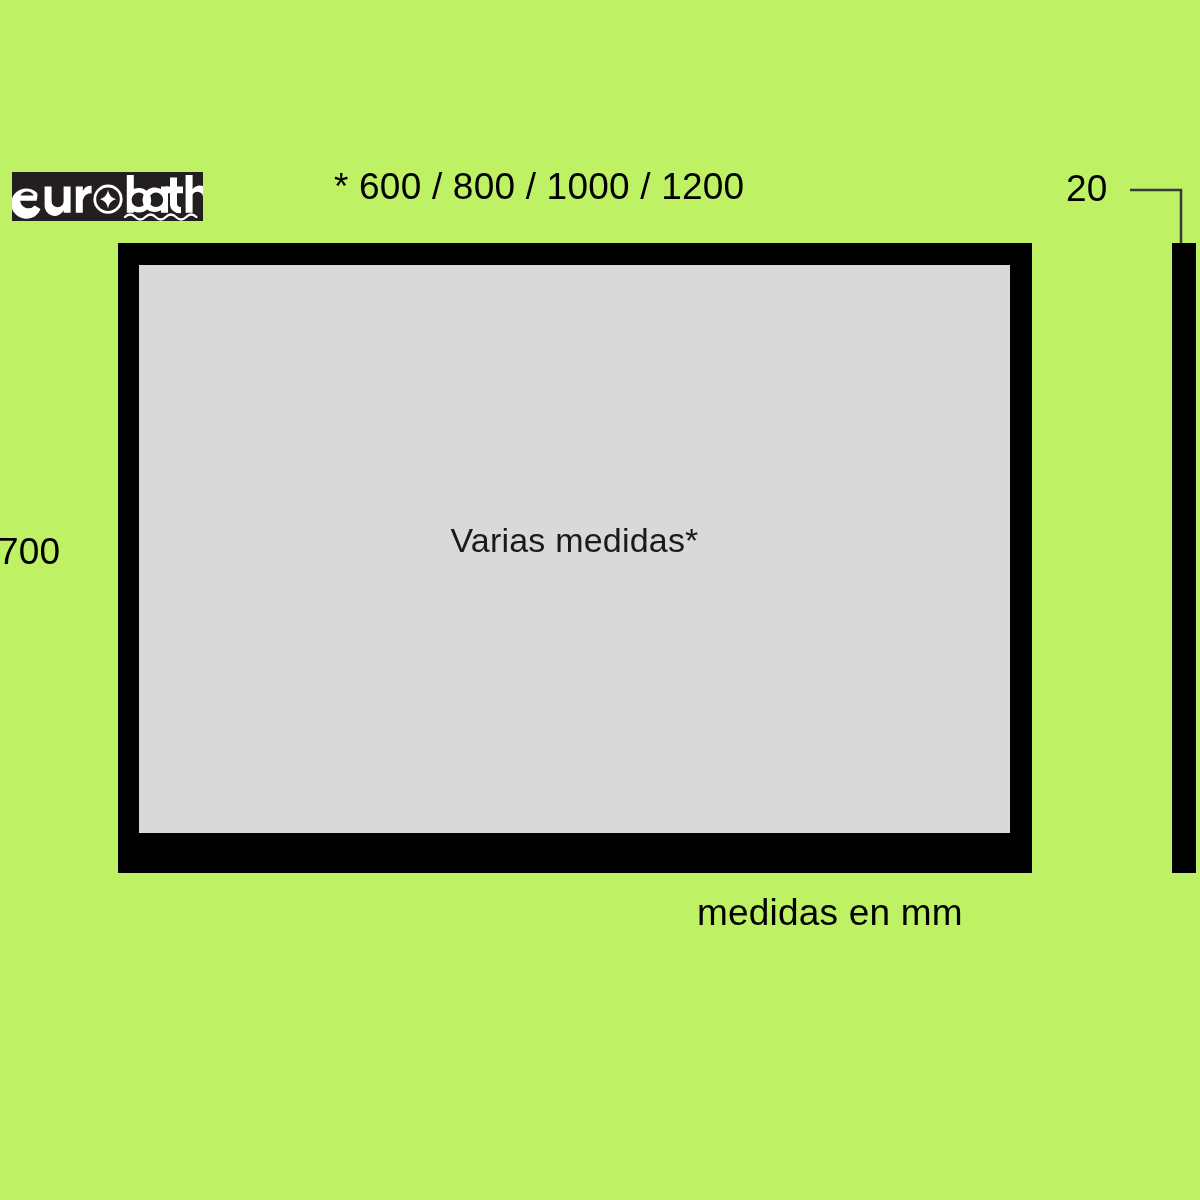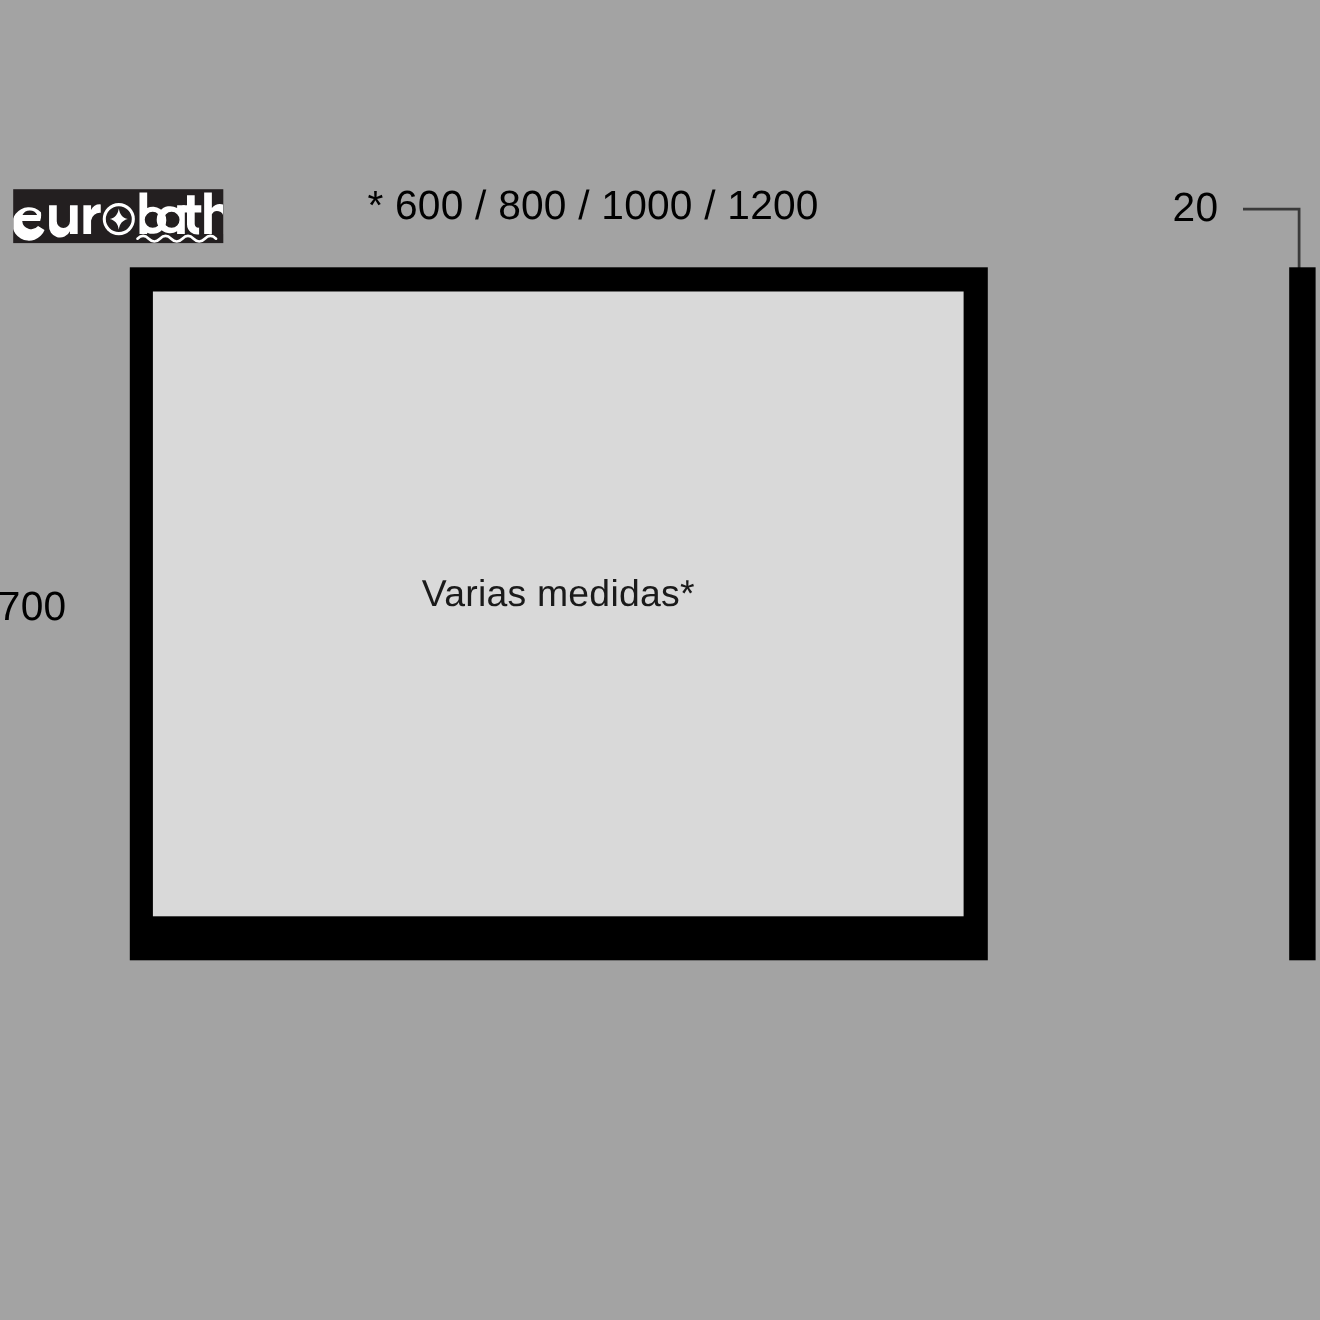--- a/index.html
+++ b/index.html
@@ -10,21 +10,21 @@
     width: 1200px;
     height: 1200px;
     background: #ffffff;
     font-family: "Liberation Sans", sans-serif;
     overflow: hidden;
   }
   #canvas {
     position: relative;
     width: 1200px;
     height: 1200px;
-    background: #a3a3a3;
+    background: #bef264;
   }
 
   
   .logo-box {
     position: absolute;
     left: 12px;
     top: 172px;
     width: 191px;
     height: 49px;
     background: #231f20;
@@ -67,21 +67,21 @@
     left: 697px;
     top: 892px;
     font-size: 37px;
   }
 
   
   .mirror-front {
     position: absolute;
     left: 118px;
     top: 243px;
-    width: 780px;
+    width: 914px;
     height: 630px;
     background: #000000;
     box-sizing: border-box;
     padding: 22px 22px 40px 21px;
   }
   .mirror-glass {
     width: 100%;
     height: 100%;
     background: #d9d9d9;
     display: flex;
@@ -158,14 +158,15 @@
   </svg>
 
   <div class="mirror-front">
     <div class="mirror-glass">
       <span class="glass-label">Varias medidas*</span>
     </div>
   </div>
 
   <div class="mirror-side"></div>
 
+  <div class="dim-text note-bottom">medidas en mm</div>
 
 </div>
 
 </body></html>

